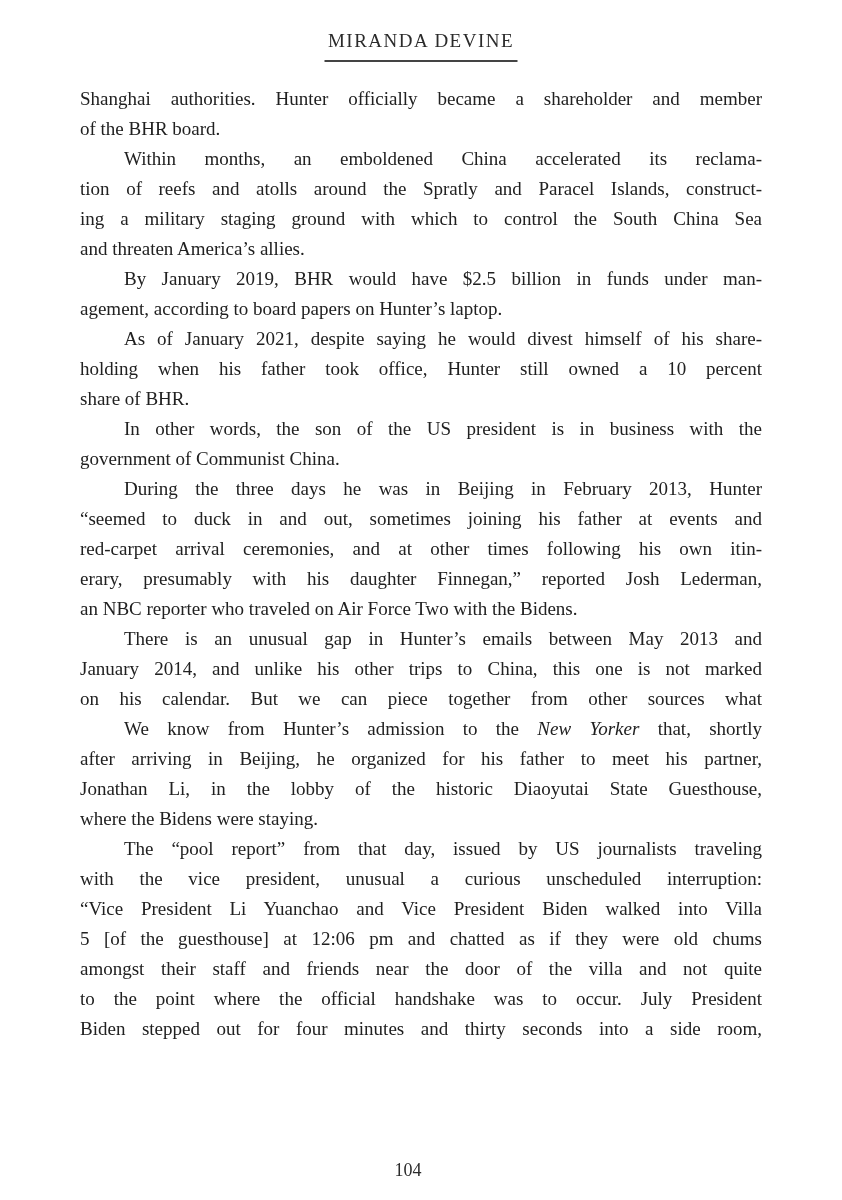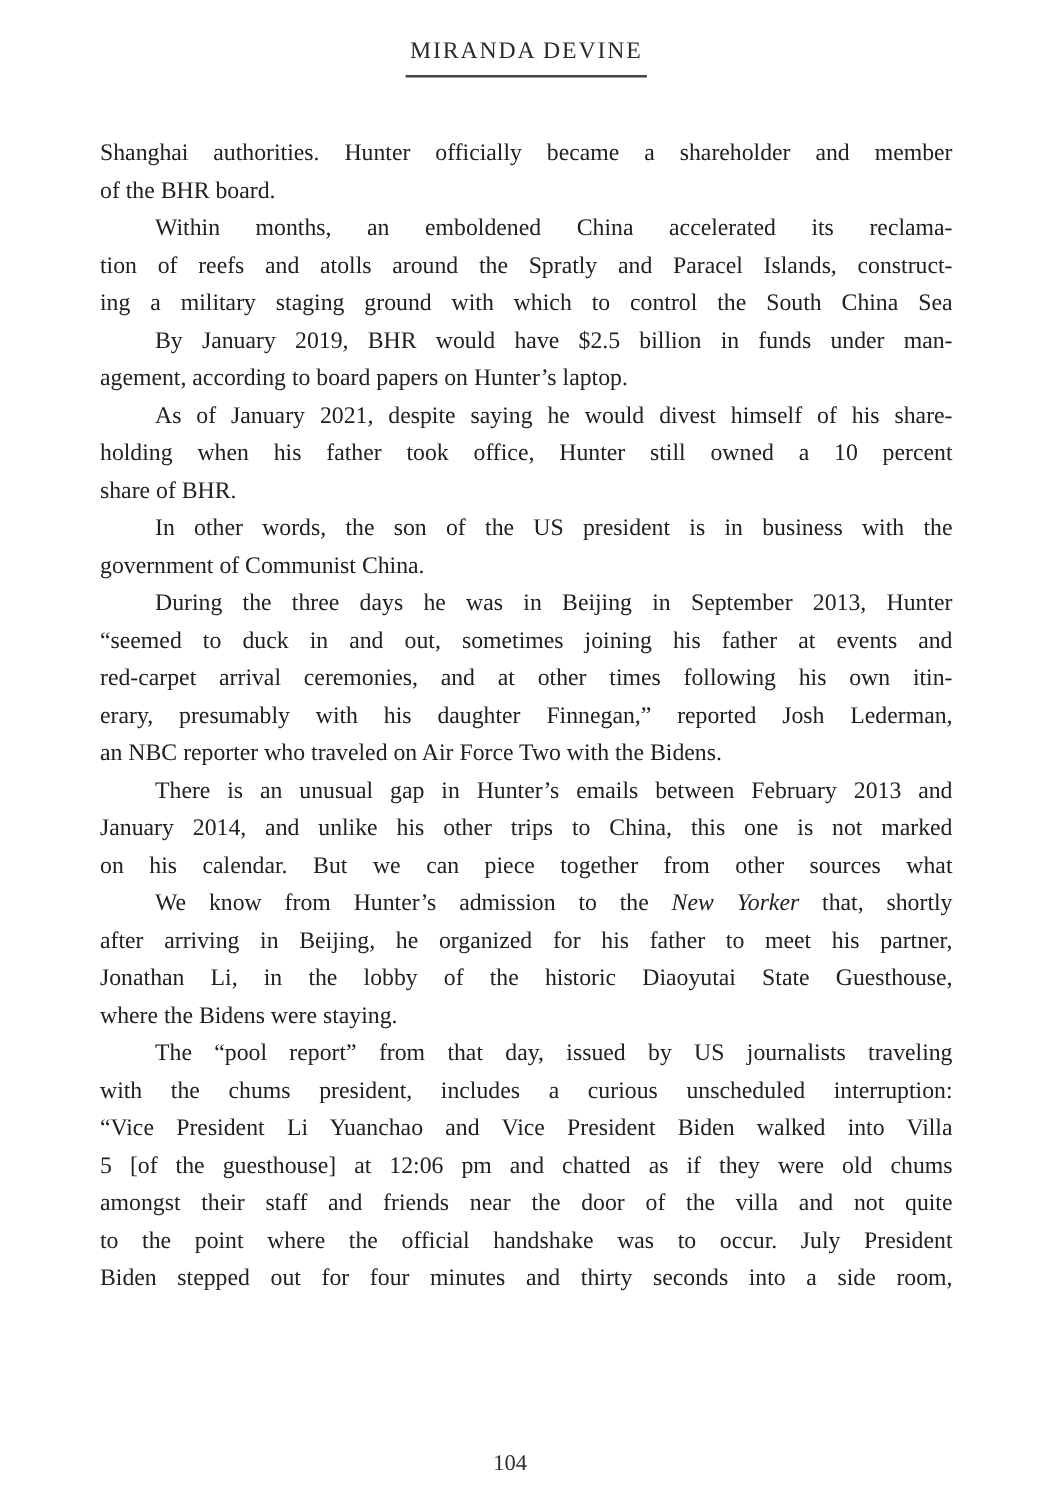--- a/index.html
+++ b/index.html
@@ -33,21 +33,20 @@
     transform: translateX(-50%);
     width: 193px;
     height: 0;
     border-bottom: 2px solid #444444;
   }
   .body-text {
     position: absolute;
     top: 84px;
     left: 80px;
     width: 682px;
-    margin-top: 24px;
   }
   .line {
     font-size: 19px;
     line-height: 30px;
     height: 30px;
     text-align: justify;
     text-align-last: justify;
     color: #212121;
   }
   .line.last {
@@ -75,41 +74,42 @@
 <div class="book-page">
   <div class="running-header">MIRANDA DEVINE</div>
   <div class="header-rule"></div>
 
   <div class="body-text">
       <div class="line"><span>Shanghai authorities. Hunter officially became a shareholder and member</span></div>
       <div class="line last"><span>of the BHR board.</span></div>
       <div class="line indent"><span>Within months, an emboldened China accelerated its reclama-</span></div>
       <div class="line"><span>tion of reefs and atolls around the Spratly and Paracel Islands, construct-</span></div>
       <div class="line"><span>ing a military staging ground with which to control the South China Sea</span></div>
+      <div class="line last"><span>and threaten America’s allies.</span></div>
       <div class="line indent"><span>By January 2019, BHR would have $2.5 billion in funds under man-</span></div>
       <div class="line last"><span>agement, according to board papers on Hunter’s laptop.</span></div>
       <div class="line indent"><span>As of January 2021, despite saying he would divest himself of his share-</span></div>
       <div class="line"><span>holding when his father took office, Hunter still owned a 10 percent</span></div>
       <div class="line last"><span>share of BHR.</span></div>
       <div class="line indent"><span>In other words, the son of the US president is in business with the</span></div>
       <div class="line last"><span>government of Communist China.</span></div>
-      <div class="line indent"><span>During the three days he was in Beijing in September 2013, Hunter</span></div>
+      <div class="line indent"><span>During the three days he was in Beijing in February 2013, Hunter</span></div>
       <div class="line"><span>“seemed to duck in and out, sometimes joining his father at events and</span></div>
       <div class="line"><span>red-carpet arrival ceremonies, and at other times following his own itin-</span></div>
       <div class="line"><span>erary, presumably with his daughter Finnegan,” reported Josh Lederman,</span></div>
       <div class="line last"><span>an NBC reporter who traveled on Air Force Two with the Bidens.</span></div>
-      <div class="line indent"><span>There is an unusual gap in Hunter’s emails between February 2013 and</span></div>
+      <div class="line indent"><span>There is an unusual gap in Hunter’s emails between May 2013 and</span></div>
       <div class="line"><span>January 2014, and unlike his other trips to China, this one is not marked</span></div>
       <div class="line"><span>on his calendar. But we can piece together from other sources what</span></div>
       <div class="line indent"><span>We know from Hunter’s admission to the </span><span class="italic">New Yorker</span><span> that, shortly</span></div>
       <div class="line"><span>after arriving in Beijing, he organized for his father to meet his partner,</span></div>
       <div class="line"><span>Jonathan Li, in the lobby of the historic Diaoyutai State Guesthouse,</span></div>
       <div class="line last"><span>where the Bidens were staying.</span></div>
       <div class="line indent"><span>The “pool report” from that day, issued by US journalists traveling</span></div>
-      <div class="line"><span>with the chums president, includes a curious unscheduled interruption:</span></div>
+      <div class="line"><span>with the vice president, unusual a curious unscheduled interruption:</span></div>
       <div class="line"><span>“Vice President Li Yuanchao and Vice President Biden walked into Villa</span></div>
       <div class="line"><span>5 [of the guesthouse] at 12:06 pm and chatted as if they were old chums</span></div>
       <div class="line"><span>amongst their staff and friends near the door of the villa and not quite</span></div>
       <div class="line"><span>to the point where the official handshake was to occur. July President</span></div>
       <div class="line"><span>Biden stepped out for four minutes and thirty seconds into a side room,</span></div>
     </div>
 
   <div class="page-number">104</div>
 </div>
 

